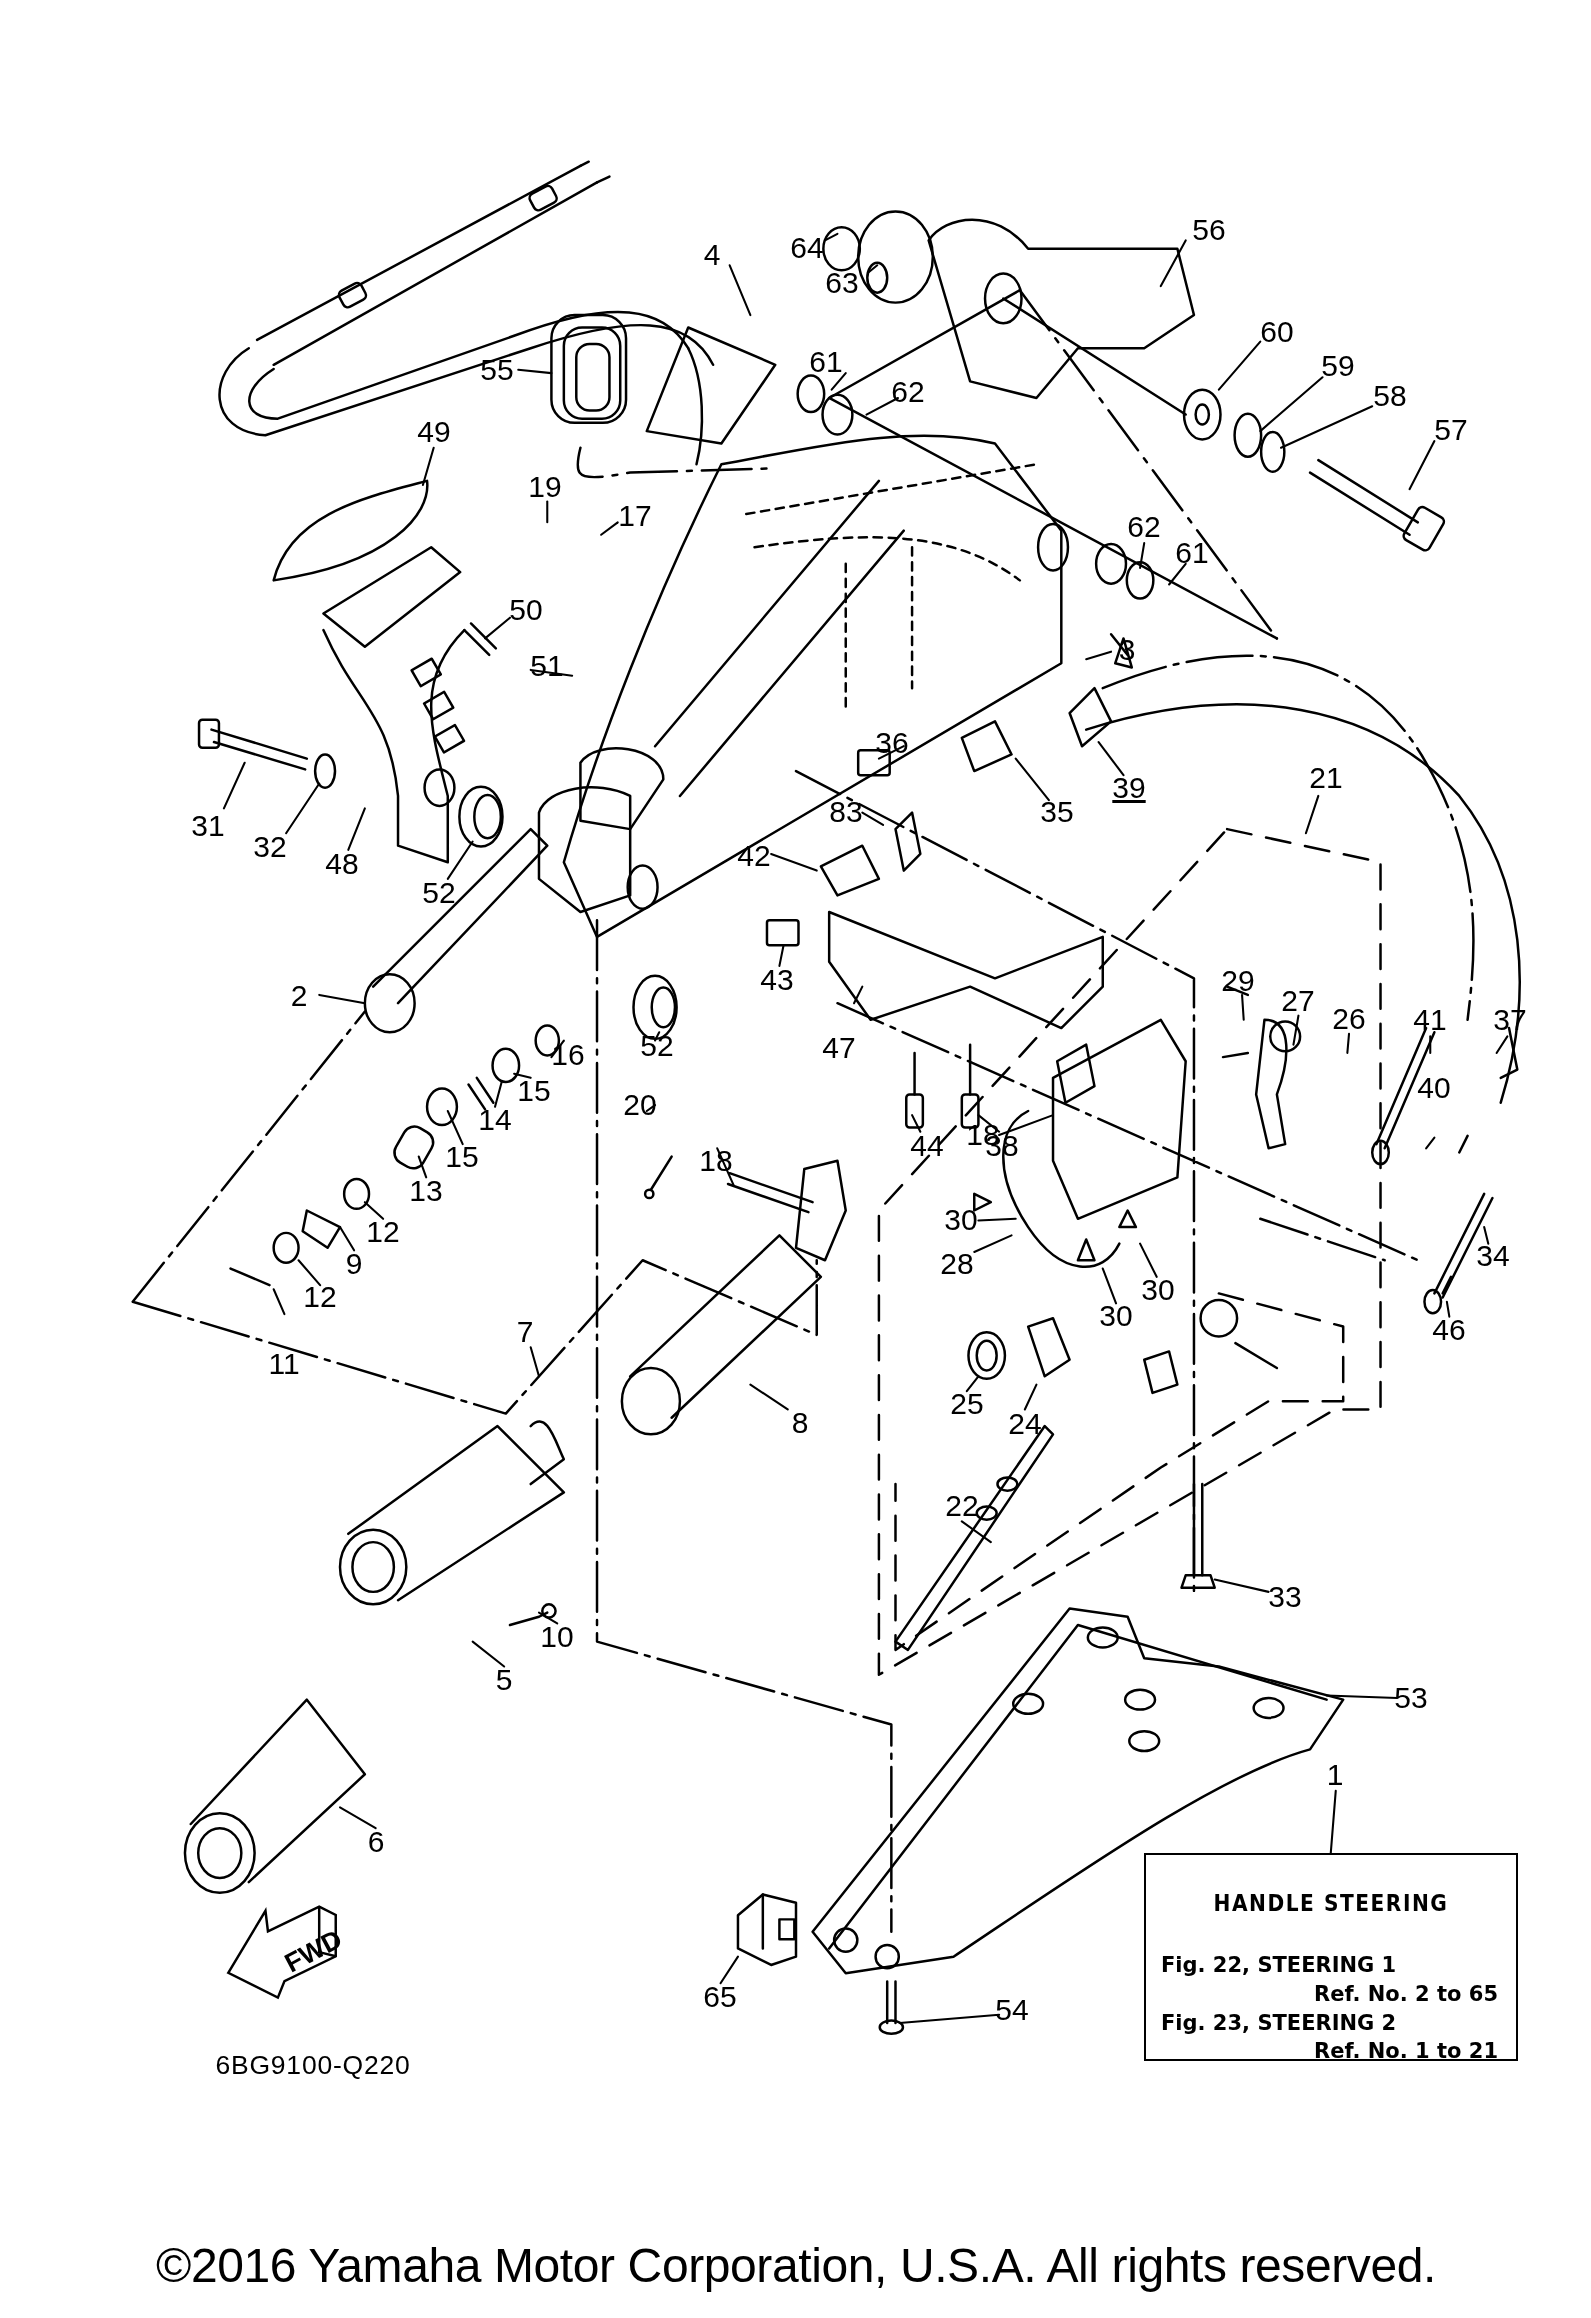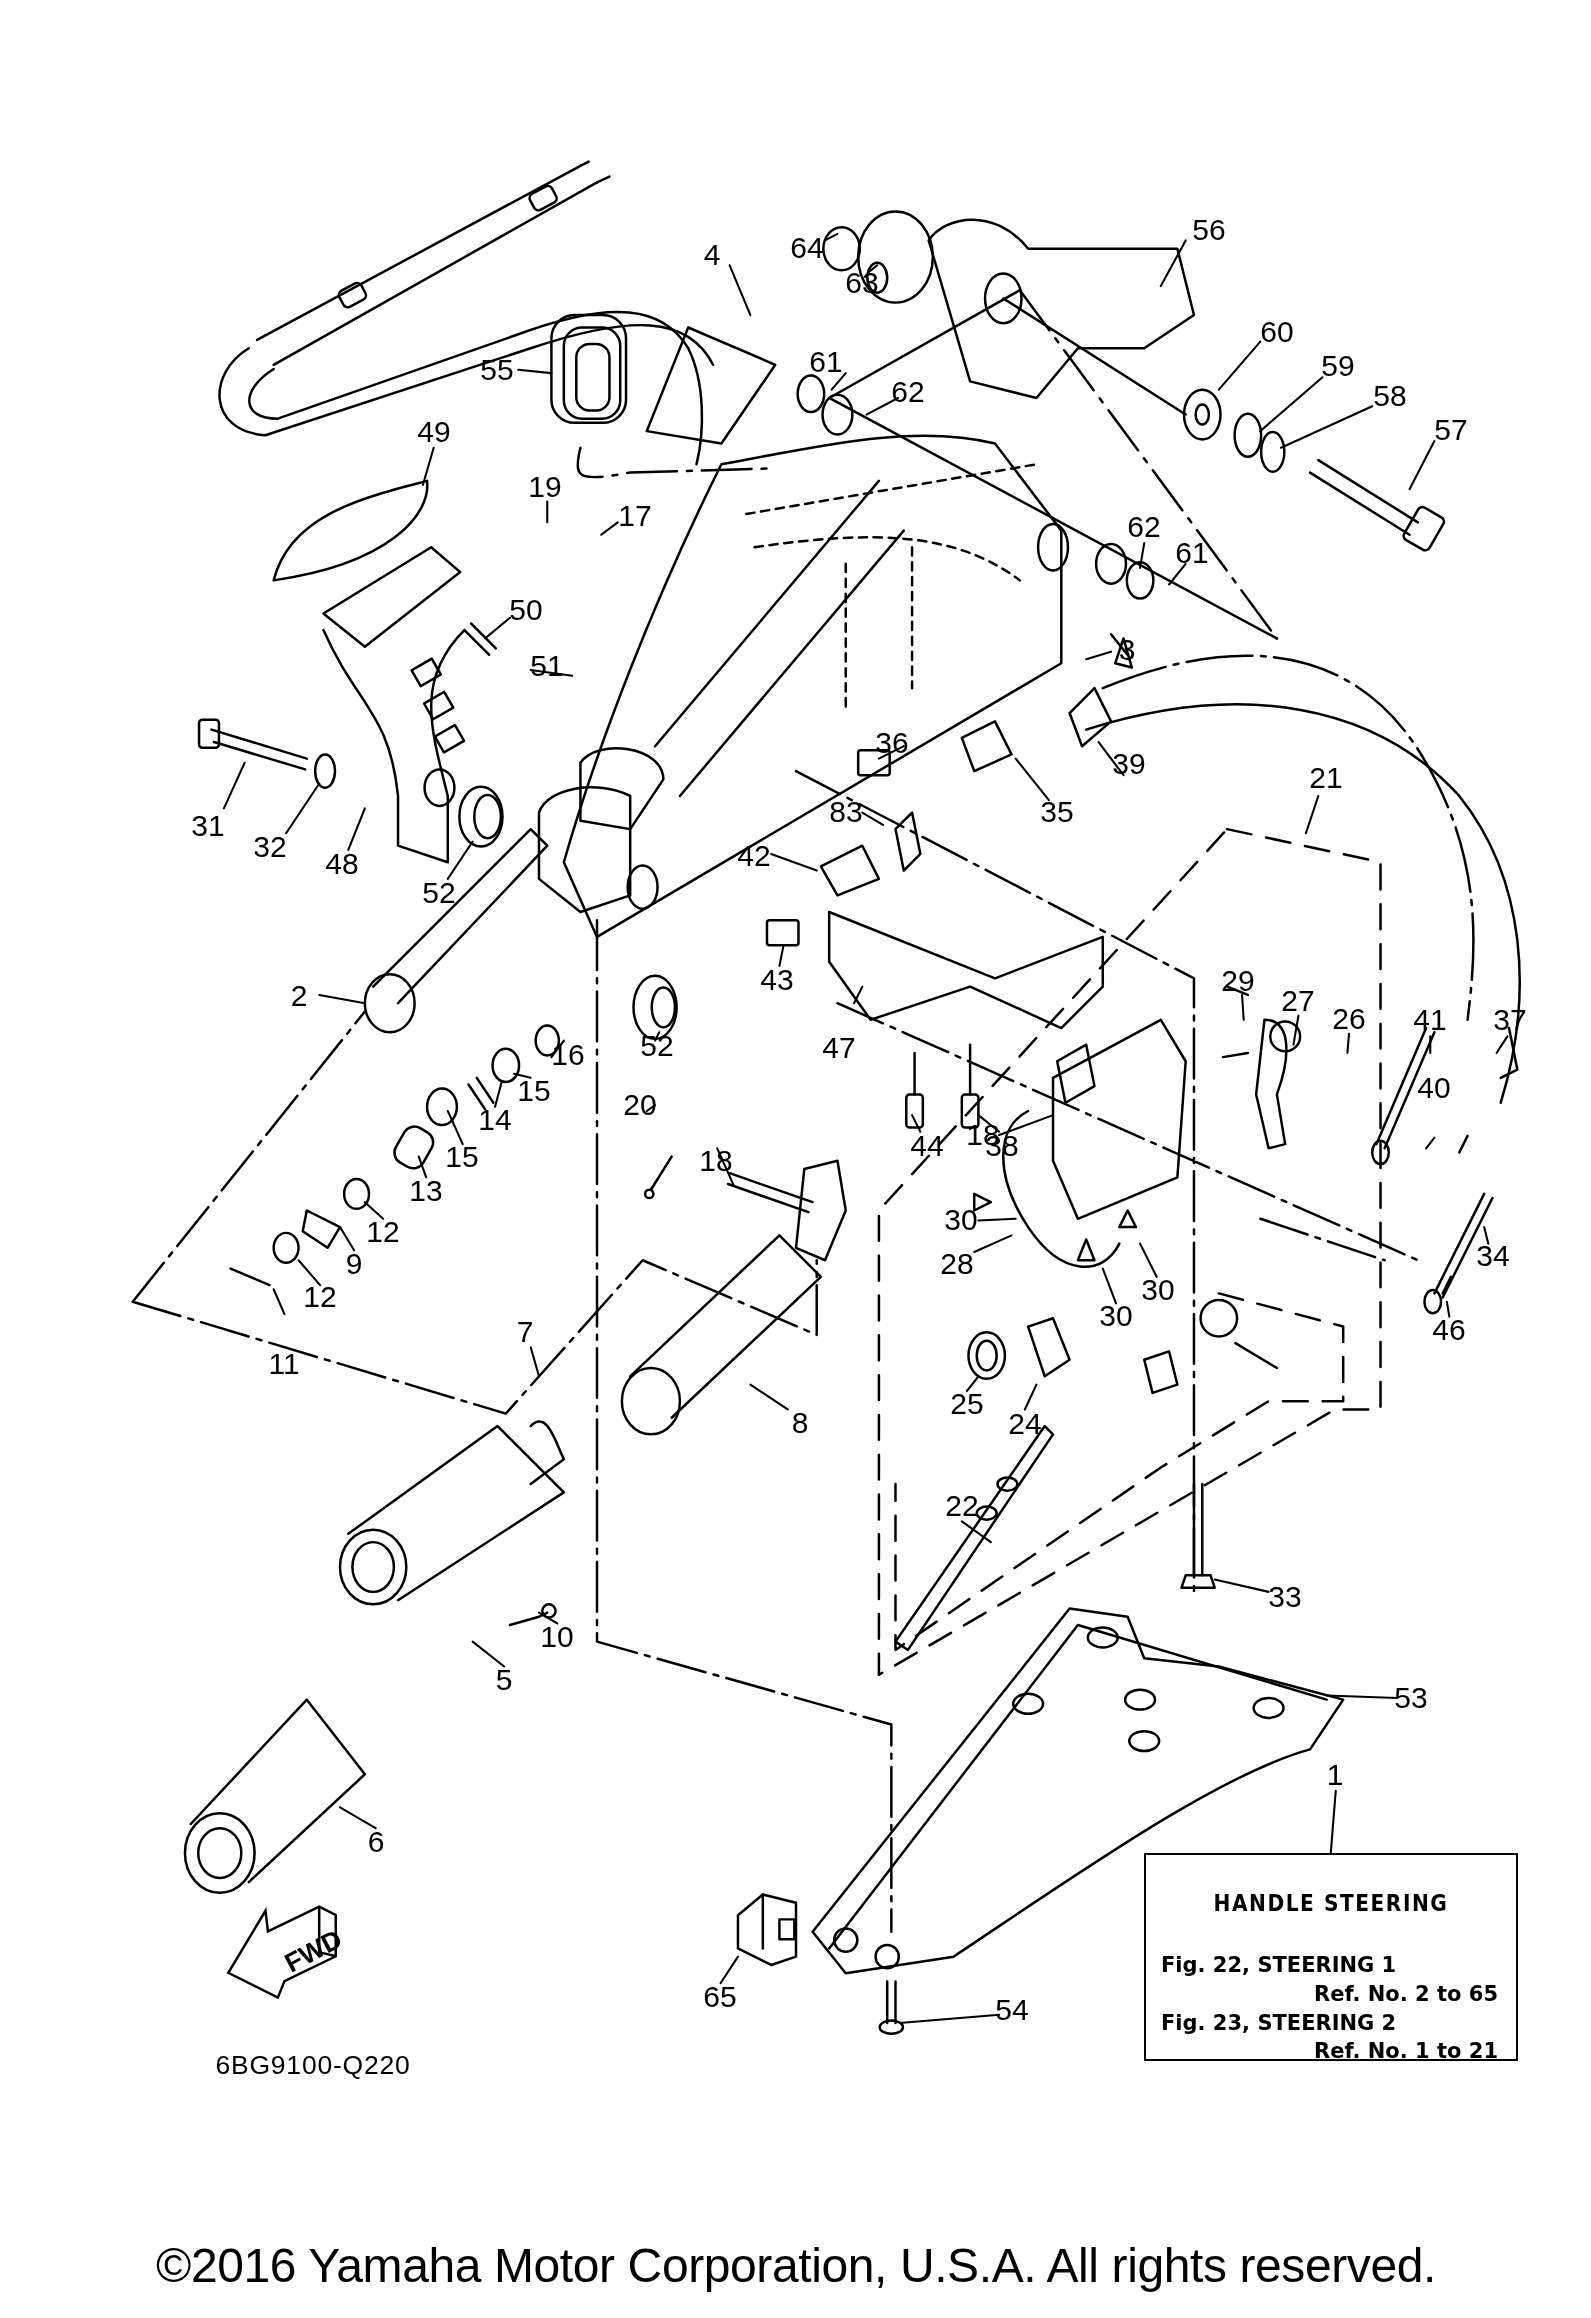--- a/index.html
+++ b/index.html
@@ -316,40 +316,40 @@
 </svg>
 
 <svg class="fwd-arrow" viewBox="0 0 150 130" xmlns="http://www.w3.org/2000/svg" fill="#fff" stroke="#000" stroke-width="3">
   <path d="M 10 95 L 55 20 L 58 45 L 120 15 L 140 25 L 140 75 L 78 105 L 70 125 Z"></path>
   <path d="M 120 15 L 120 70 L 140 75" fill="none"></path>
   <text x="75" y="88" transform="rotate(-28 95 70)" font-family="Liberation Sans, sans-serif" font-weight="bold" font-size="32" fill="#000" stroke="none">FWD</text>
 </svg>
 
 <div id="callouts">
     <div class="callout" style="left: 807px; top: 248px;">64</div>
-    <div class="callout" style="left: 862px; top: 283px;">63</div>
+    <div class="callout" style="left: 842px; top: 283px;">63</div>
     <div class="callout" style="left: 712px; top: 255px;">4</div>
     <div class="callout" style="left: 1209px; top: 230px;">56</div>
     <div class="callout" style="left: 497px; top: 370px;">55</div>
     <div class="callout" style="left: 826px; top: 362px;">61</div>
     <div class="callout" style="left: 908px; top: 392px;">62</div>
     <div class="callout" style="left: 1277px; top: 332px;">60</div>
     <div class="callout" style="left: 1338px; top: 366px;">59</div>
     <div class="callout" style="left: 1390px; top: 396px;">58</div>
     <div class="callout" style="left: 1451px; top: 430px;">57</div>
     <div class="callout" style="left: 434px; top: 432px;">49</div>
     <div class="callout" style="left: 545px; top: 487px;">19</div>
     <div class="callout" style="left: 635px; top: 516px;">17</div>
     <div class="callout" style="left: 1144px; top: 527px;">62</div>
     <div class="callout" style="left: 1192px; top: 553px;">61</div>
     <div class="callout" style="left: 526px; top: 610px;">50</div>
     <div class="callout" style="left: 1127px; top: 650px;">3</div>
     <div class="callout" style="left: 547px; top: 666px;">51</div>
     <div class="callout" style="left: 892px; top: 743px;">36</div>
-    <div class="callout" style="left: 1129px; top: 764px;">39</div>
+    <div class="callout" style="left: 1129px; top: 788px; text-decoration: underline;">39</div>
     <div class="callout" style="left: 1057px; top: 812px;">35</div>
     <div class="callout" style="left: 1326px; top: 778px;">21</div>
     <div class="callout" style="left: 208px; top: 826px;">31</div>
     <div class="callout" style="left: 270px; top: 847px;">32</div>
     <div class="callout" style="left: 342px; top: 864px;">48</div>
     <div class="callout" style="left: 439px; top: 893px;">52</div>
     <div class="callout" style="left: 846px; top: 812px;">83</div>
     <div class="callout" style="left: 754px; top: 856px;">42</div>
     <div class="callout" style="left: 777px; top: 980px; text-align: center;">43</div>
     <div class="callout" style="left: 839px; top: 1048px;">47</div>

